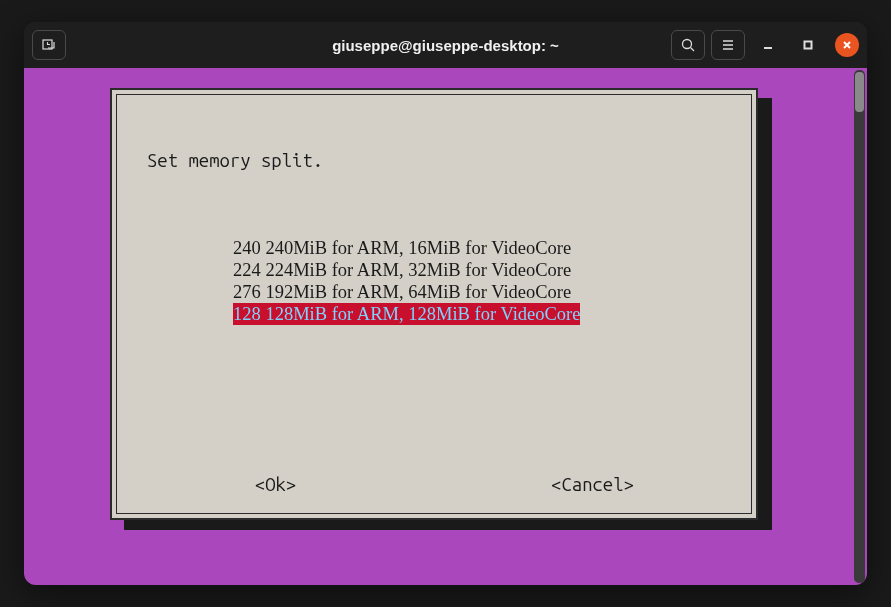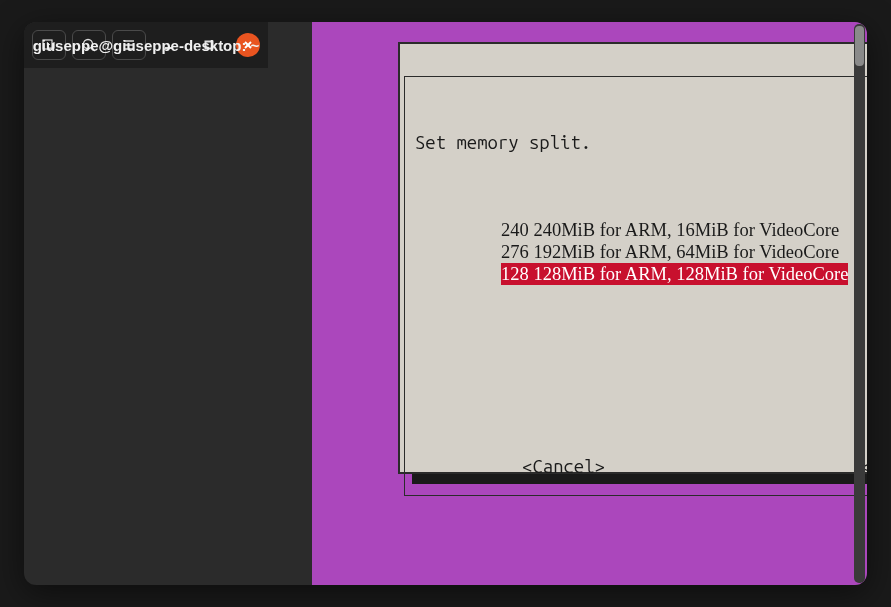--- a/index.html
+++ b/index.html
@@ -13,23 +13,22 @@
       align-items: center;
       justify-content: center;
     }
     .window {
       width: 843px;
       height: 563px;
       background: #2b2b2b;
       border-radius: 12px;
       overflow: hidden;
       display: flex;
-      flex-direction: row;
+      flex-direction: column;
       box-shadow: 0 8px 32px rgba(0,0,0,0.5);
-      gap: 44px;
     }
     .titlebar {
       height: 46px;
       background: #1e1e1e;
       display: flex;
       align-items: center;
       padding: 0 8px;
       gap: 6px;
       position: relative;
     }
@@ -121,35 +120,34 @@
       width: 648px;
       height: 432px;
       background: #d4d0c8;
       border: 2px solid #2b2b2b;
       padding: 4px;
     }
     .dialog-inner {
       border: 1px solid #2b2b2b;
       width: 100%;
       height: 100%;
-      padding: 10px 14px 14px 10px;
+      padding: 10px 14px 14px 30px;
       font-family: "Ubuntu Mono", "DejaVu Sans Mono", monospace;
       font-size: 18.5px;
       line-height: 22px;
       color: #1a1a1a;
       position: relative;
       white-space: pre;
-      margin-top: 28px;
     }
     .dialog-title { margin-bottom: 22px; }
     .option-list { margin-left: 86px; font-family: Liberation Serif, serif; }
     .option-row { }
     .option-row.selected {
       background: #c8102e;
-      color: #ffffff;
+      color: #7dd3fc;
       display: inline-block;
     }
     .buttons {
       position: absolute;
       bottom: 18px;
       left: 0; right: 0;
       display: flex;
     }
     .dlg-btn-wrap { flex: 1; text-align: center; }
   </style>
@@ -200,24 +198,24 @@
       </div>
     </div>
   </div>
 
   <div class="terminal-body">
     <div class="terminal-inner">
       <div class="dialog-shadow"></div>
       <div class="dialog">
         <div class="dialog-inner">
           <div class="dialog-title">Set memory split.</div>
-          <div class="option-list" id="option-list"><div><div class="option-row">240 240MiB for ARM, 16MiB for VideoCore</div></div><div><div class="option-row">276 192MiB for ARM, 64MiB for VideoCore</div></div><div><div class="option-row selected">128 128MiB for ARM, 128MiB for VideoCore</div></div></div>
+          <div class="option-list" id="option-list"><div><div class="option-row">240 240MiB for ARM, 16MiB for VideoCore</div></div><div><div class="option-row">224 224MiB for ARM, 32MiB for VideoCore</div></div><div><div class="option-row">276 192MiB for ARM, 64MiB for VideoCore</div></div><div><div class="option-row selected">128 128MiB for ARM, 128MiB for VideoCore</div></div></div>
           <div class="buttons">
+            <div class="dlg-btn-wrap"><span>&lt;Ok&gt;</span></div>
             <div class="dlg-btn-wrap"><span>&lt;Cancel&gt;</span></div>
-            <div class="dlg-btn-wrap"><span>&lt;Ok&gt;</span></div>
           </div>
         </div>
       </div>
     </div>
     <div class="scrollbar-track">
       <div class="scrollbar-thumb"></div>
     </div>
   </div>
 </div>
 

